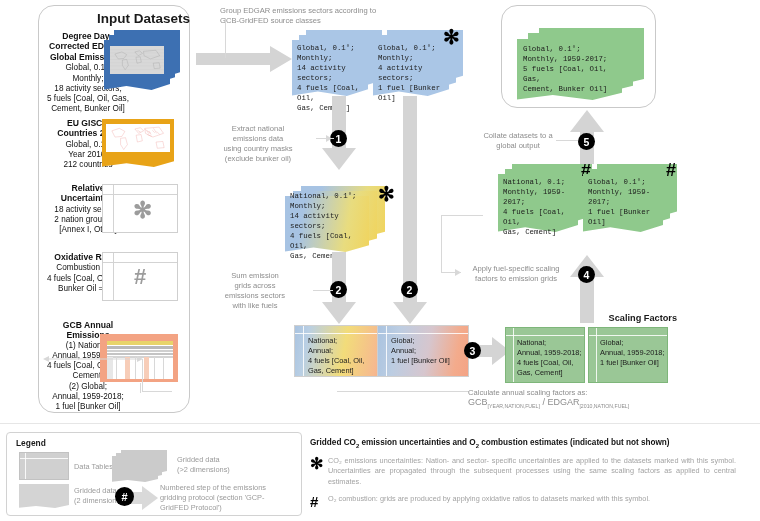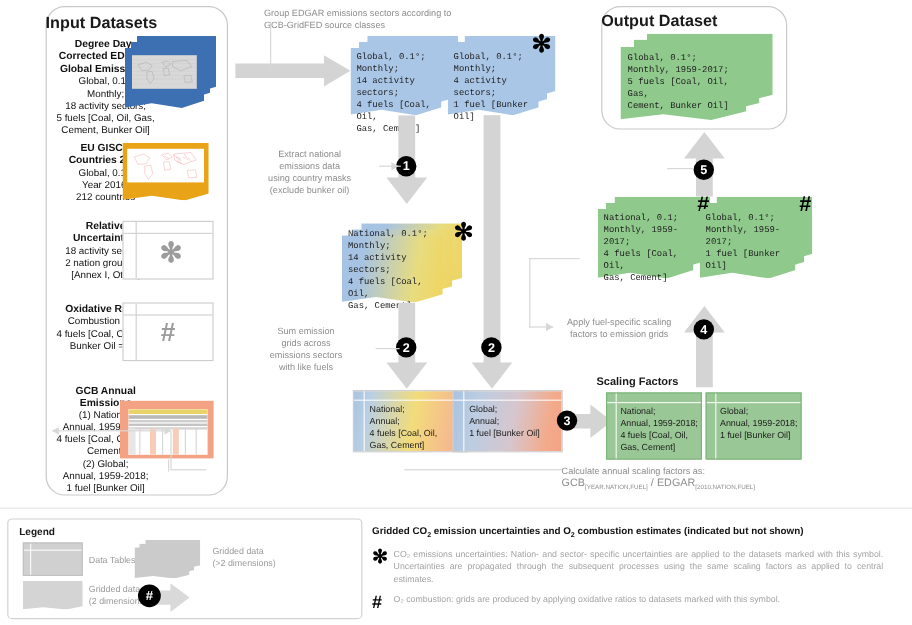--- a/index.html
+++ b/index.html
@@ -5,21 +5,21 @@
   * { box-sizing: border-box; margin: 0; padding: 0; }
   html, body {
     width: 760px; height: 521px;
     background: #ffffff;
     font-family: "Liberation Sans", sans-serif;
     overflow: hidden;
   }
   #root { position: relative; width: 760px; height: 521px; }
 
   
-  .hdr { font-weight: bold; font-size: 13.5px; color: #1a1a1a; text-align: left; }
+  .hdr { font-weight: bold; font-size: 13.5px; color: #1a1a1a; text-align: right; }
   .ttl { font-weight: bold; font-size: 8.6px; color: #111; text-align: center; line-height: 1.22; }
   .sub { font-size: 8.2px; color: #111; text-align: center; line-height: 1.24; }
   .proc { font-size: 7.6px; color: #8d8d8d; line-height: 1.3; }
   .proc.c { text-align: center; }
   .boxtxt { font-size: 7.4px; color: #1c1c1c; line-height: 1.35; }
 
   
   .panel {
     position: absolute; border: 1.3px solid #c9c9c9;
     border-radius: 16px; background: #fff;
@@ -184,21 +184,20 @@
         <div style="position:absolute; left:18px; top:0; bottom:0; width:5px; background:#f7cdb8;"></div>
         <div style="position:absolute; left:28px; top:0; bottom:0; width:1px; background:#d8d8d8;"></div>
         <div style="position:absolute; left:37px; top:0; bottom:0; width:5px; background:#f7cdb8;"></div>
         <div style="position:absolute; left:47px; top:0; bottom:0; width:1px; background:#d8d8d8;"></div>
         <div style="position:absolute; left:56px; top:0; bottom:0; width:1px; background:#d8d8d8;"></div>
       </div>
     </div>
   </div>
 
   <div class="panel" style="left:501px; top:5px; width:155px; height:103px;"></div>
-  <div class="hdr" style="position:absolute; left:501px; top:10px; width:155px;">Output Dataset</div>
 
   <div class="stack" style="left:517px; top:28px; width:128px; height:72px;">
     <div class="sheet wave" style="left:22px; top:0;  width:105px; height:58px; background:#8fc98c;"></div>
     <div class="sheet wave" style="left:11px; top:5px; width:105px; height:60px; background:#8fc98c;"></div>
     <div class="sheet wave" style="left:0;    top:11px;width:105px; height:61px; background:#8fc98c;"></div>
     <div class="boxtxt" style="position:absolute; left:6px; top:17px; width:100px; white-space:pre-line;">Global, 0.1°;
 Monthly, 1959-2017;
 5 fuels [Coal, Oil, Gas,
 Cement, Bunker Oil]</div>
   </div>
@@ -367,20 +366,22 @@
     <div class="boxtxt" style="position:absolute; left:5px; top:14px; width:78px; white-space:pre-line;">Global, 0.1°;
 Monthly, 1959-2017;
 1 fuel [Bunker Oil]</div>
   </div>
   <div class="symb" style="left:666px; top:161px; font-size:18px;">#</div>
 
   <svg class="varrow" style="left:570px; top:110px;" width="34" height="54" viewBox="0 0 34 54">
     <path d="M17 0 L34 22 H24 V54 H10 V22 H0 Z" fill="#d4d4d4"></path>
   </svg>
   <div class="step" style="left:578px; top:133px;">5</div>
+  <div class="proc c" style="position:absolute; left:466px; top:131px; width:104px; white-space:pre-line;">Collate datasets to a
+global output</div>
   <div class="ln" style="left:556px; top:140px; width:22px; height:1px;"></div>
 
   <div class="legendbox" style="left:6px; top:432px; width:296px; height:84px;"></div>
   <div class="lg-h" style="position:absolute; left:16px; top:438px;">Legend</div>
 
   <div class="dtable" style="left:19px; top:452px; width:50px; height:28px; background:#d0d0d0; border-color:#c2c2c2;">
     <div class="hline" style="top:5px;"></div>
       <div class="vline" style="left:5px;"></div>
   </div>
   <div class="lg-t" style="position:absolute; left:74px; top:462px; width:80px; white-space:pre-line;">Data Tables</div>
@@ -396,20 +397,23 @@
   <div class="stack" style="left:19px; top:484px; width:56px; height:26px;">
     <div class="sheet wave" style="left:0; top:0; width:50px; height:24px; background:#d4d4d4;"></div>
   </div>
   <div class="lg-t" style="position:absolute; left:74px; top:486px; width:80px; white-space:pre-line;">Gridded data
 (2 dimensions)</div>
 
   <svg style="position:absolute; left:120px; top:486px;" width="38" height="24" viewBox="0 0 38 24">
     <path d="M0 6 H22 V0 L38 12 L22 24 V18 H0 Z" fill="#d9d9d9"></path>
   </svg>
   <div class="step" style="left:115px; top:487px; width:19px; height:19px; font-size:11px;">#</div>
+  <div class="lg-t" style="position:absolute; left:160px; top:483px; width:140px; white-space:pre-line;">Numbered step of the emissions
+gridding protocol (section 'GCP-
+GridFED Protocol')</div>
 
   <div class="notebox" style="left:310px; top:432px; width:444px; height:84px;">
     <div class="nt-h" style="margin-top:6px;">
       <span>Gridded CO</span><sub>2</sub><span> emission uncertainties and O</span><sub>2</sub><span> combustion estimates (indicated but not shown)</span>
     </div>
     <div style="display:flex; margin-top:7px;">
       <div class="symb" style="position:static; width:18px; font-size:16px; flex:0 0 18px;">✻</div>
       <div class="nt-t" style="width:408px;">CO₂ emissions uncertainties: Nation- and sector- specific uncertainties are applied to the datasets marked with this symbol. Uncertainties are propagated through the subsequent processes using the same scaling factors as applied to central estimates.</div>
     </div>
     <div style="display:flex; margin-top:7px;">

